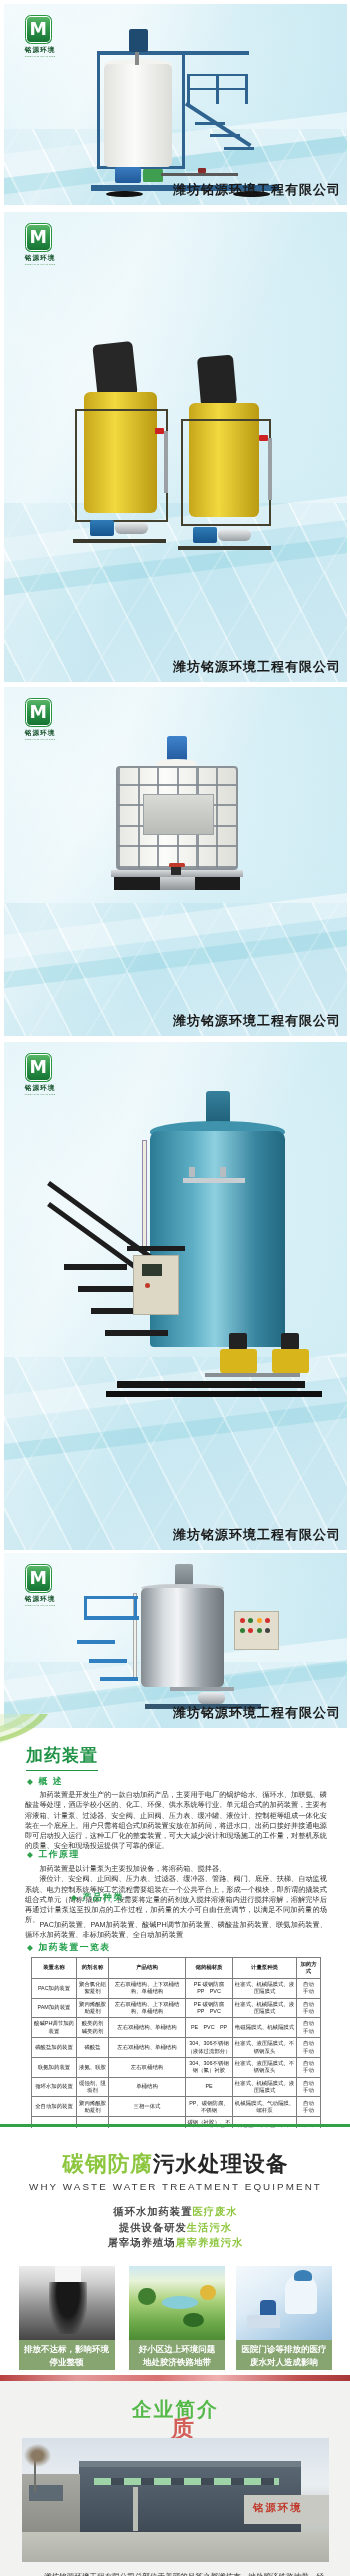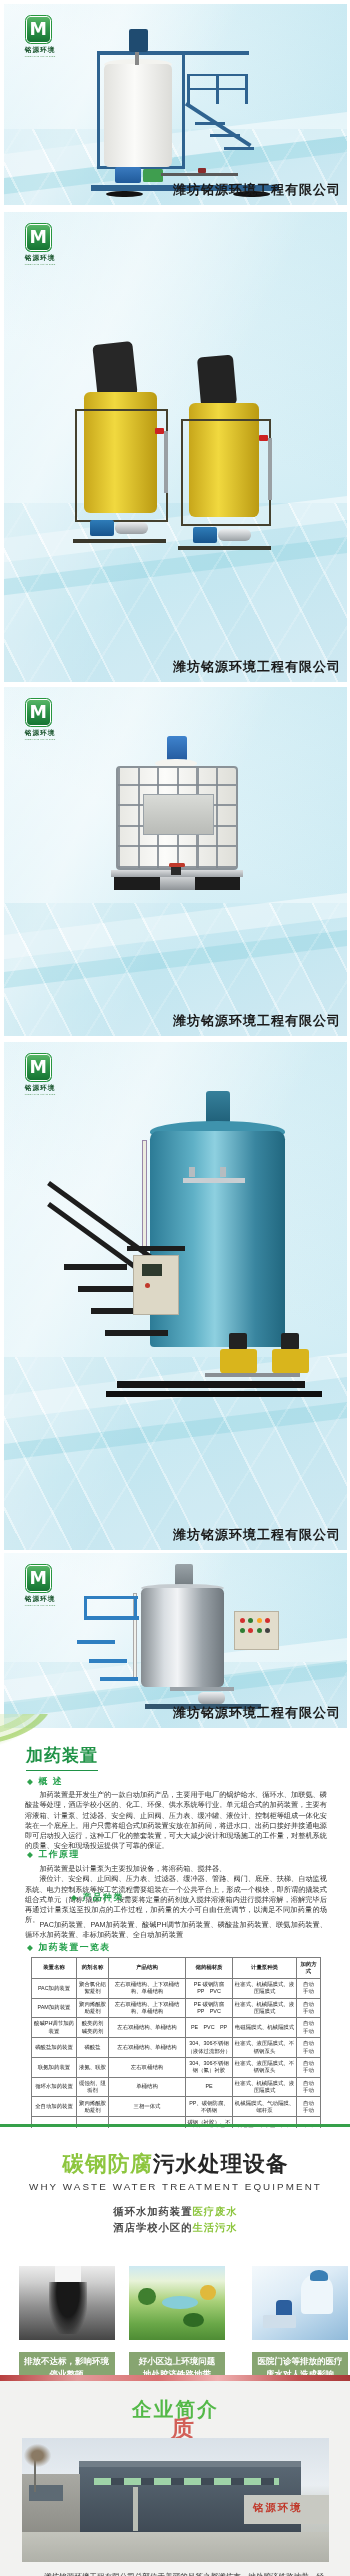--- a/index.html
+++ b/index.html
@@ -54,21 +54,21 @@
   
   .why{position:absolute;left:0;top:2128px;width:351px;height:247px;background:#fff;text-align:center;}
   .why-title{position:absolute;left:0;top:20.6px;width:351px;font-size:21.6px;font-weight:800;letter-spacing:1px;}
   .why-title .g{color:#8dc63f;}
   .why-title .k{color:#262626;}
   .why-sub{position:absolute;left:0;top:53px;width:351px;font-size:9.8px;color:#3a3a3a;letter-spacing:2.1px;font-weight:500;}
   .why-line{position:absolute;left:0;width:351px;font-size:10.3px;letter-spacing:1px;color:#4a4a4a;font-weight:600;}
   .why-line .hl{color:#8dc63f;}
   .why-card{position:absolute;width:96px;top:138px;}
   .why-img{width:96px;height:74px;position:relative;overflow:hidden;}
-  .why-cap{width:96px;height:30px;margin-top:12px;background:#87a571;color:#fff;font-size:8.5px;font-weight:700;
+  .why-cap{width:96px;height:30px;margin-top:0;background:#87a571;color:#fff;font-size:8.5px;font-weight:700;
     line-height:12.4px;padding-top:3.1px;box-sizing:border-box;white-space:pre-line;}
   .img1{background:linear-gradient(180deg,#ececec 0%,#cfcfcf 22%,#8f8f8f 55%,#454545 100%);}
   .img2{background:linear-gradient(180deg,#cde9f2 0%,#e8f3d9 20%,#a8d078 48%,#6aa848 78%,#4e8c34 100%);}
   .img3{background:linear-gradient(150deg,#f4f9fc 0%,#dcebf6 40%,#abcce5 78%,#90b9d9 100%);}
 
   
   .profile{position:absolute;left:0;top:2375px;width:351px;height:363px;background:#f2f2f0;overflow:hidden;}
   .red-strip{position:absolute;left:0;top:0;width:351px;height:6.2px;
     background:linear-gradient(90deg,#b84040 0%,#e39a9a 22%,#d97070 45%,#f0b0b0 62%,#c05050 85%,#a83838 100%);}
   .pf-title{position:absolute;left:0;top:20.6px;width:351px;text-align:center;font-size:19.6px;font-weight:800;color:#54b948;letter-spacing:2.1px;}
@@ -380,41 +380,42 @@
     </table>
     <div class="green-divider"></div>
   </div>
 
   <div class="why">
     <div class="why-title">
       <span class="g">碳钢防腐</span><span class="k">污水处理设备</span>
     </div>
     <div class="why-sub">WHY WASTE WATER TREATMENT EQUIPMENT</div>
     <div class="why-line" style="top:77px;"><span>循环水加药装置</span><span class="hl">医疗废水</span></div>
-    <div class="why-line" style="top:93px;"><span>酒店学校小区的</span><span class="hl">生活污水</span></div>
+    <div class="why-line" style="top:93px;"><span>提供设备研发</span><span class="hl">生活污水</span></div>
+    <div class="why-line" style="top:108px;"><span>屠宰场养殖场</span><span class="hl">屠宰养殖污水</span></div>
 
     <div class="why-card" style="left:18.5px;">
       <div class="why-img img1">
         <div class="d" style="left:36px;top:0;width:26px;height:18.5px;background:#f6f6f6;border-radius:0 0 4.1px 4.1px;"></div>
         <div class="d" style="left:30px;top:15.5px;width:38px;height:52px;background:radial-gradient(ellipse at 50% 20%,#181818 0 42%,rgba(24,24,24,.55) 62%,rgba(24,24,24,0) 78%);"></div>
       </div>
       <div class="why-cap">排放不达标，影响环境
 停业整顿</div>
     </div>
     <div class="why-card" style="left:129px;">
       <div class="why-img img2">
         <div class="d" style="left:33px;top:30px;width:36px;height:13.4px;background:#86cdd8;border-radius:50%;"></div>
         <div class="d" style="left:9.3px;top:21.6px;width:17.5px;height:17.5px;background:#3f7f2f;border-radius:50%;"></div>
         <div class="d" style="left:71px;top:18.5px;width:15.5px;height:15.5px;background:#e0b93c;border-radius:50%;"></div>
         <div class="d" style="left:54px;top:47px;width:20.6px;height:14.4px;background:#2f6b24;border-radius:50%;"></div>
       </div>
       <div class="why-cap">好小区边上环境问题
 地处胶济铁路地带</div>
     </div>
-    <div class="why-card" style="left:252px;">
+    <div class="why-card" style="left:236px;">
       <div class="why-img img3">
         <div class="d" style="left:49px;top:8.2px;width:32px;height:40px;background:#eef6fb;border-radius:15.5px 15.5px 4.1px 4.1px;"></div>
         <div class="d" style="left:58px;top:4.1px;width:17.5px;height:11.3px;background:#3a7fb5;border-radius:50% 50% 20% 20%;"></div>
         <div class="d" style="left:24px;top:34px;width:15.5px;height:19.6px;background:#2c5f9e;border-radius:4.1px 4.1px 2.1px 2.1px;"></div>
         <div class="d" style="left:11.3px;top:49px;width:33px;height:13.4px;background:#cfdeea;border-radius:1.5px;"></div>
       </div>
       <div class="why-cap">医院门诊等排放的医疗
 废水对人造成影响</div>
     </div>
   </div>

